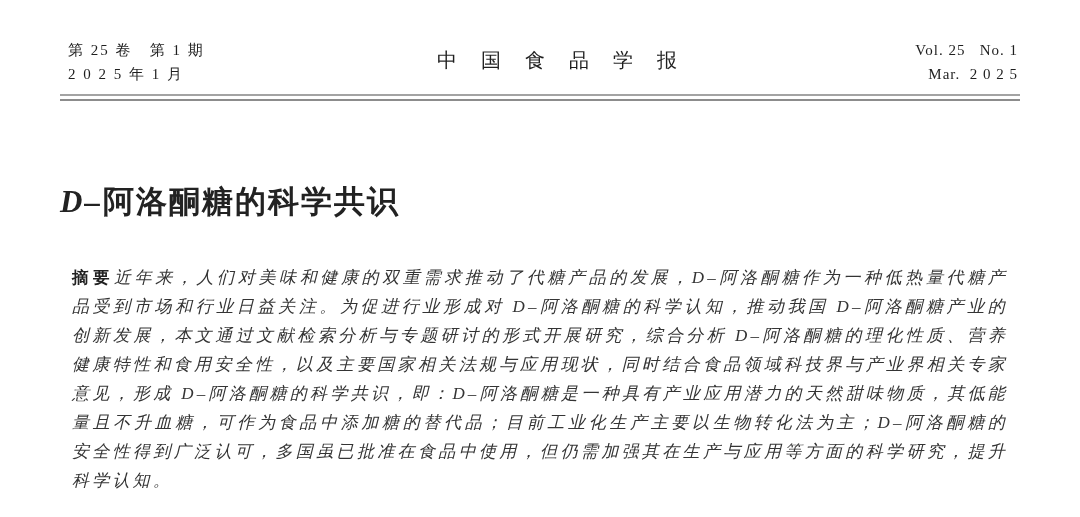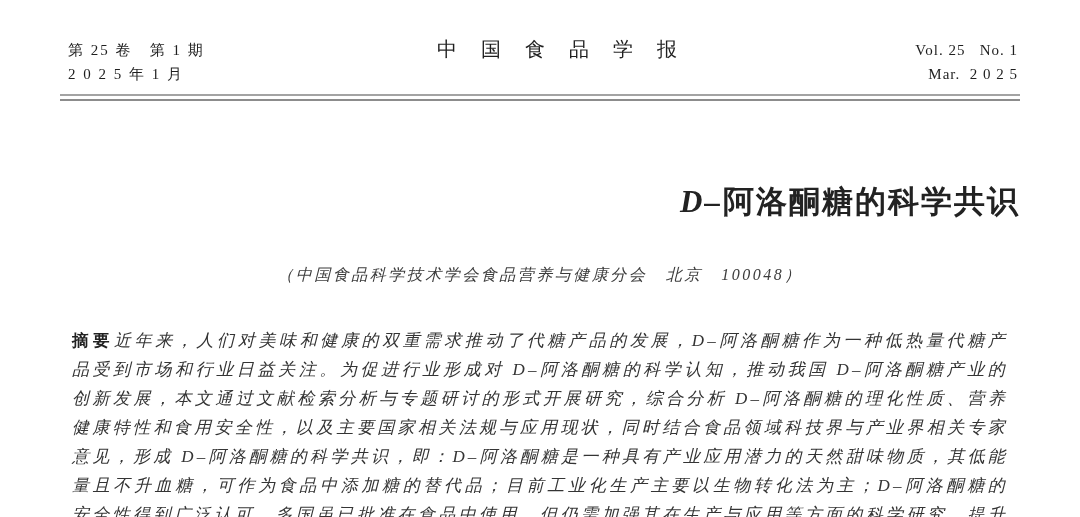--- a/index.html
+++ b/index.html
@@ -7,41 +7,41 @@
   body {
     width: 1080px; height: 517px;
     font-family: "Liberation Serif", "DejaVu Serif", serif;
     color: #1f1f1f;
     overflow: hidden;
   }
   .page { width: 1080px; height: 517px; padding: 38px 60px 0 60px; background: #fff; }
 
   
   .masthead {
-    display: flex; justify-content: space-between; align-items: flex-start;
+    display: flex; justify-content: space-between; align-items: center;
     padding: 0 2px 8px 8px;
   }
   .mast-left div, .mast-right div {
     font-size: 15px; line-height: 24px; letter-spacing: 2px; white-space: pre;
   }
   .mast-right div { text-align: right; letter-spacing: 1px; }
   .mast-center { text-align: center; }
   .cn-title { font-size: 20px; letter-spacing: 6px; line-height: 26px; font-family: Liberation Mono, monospace; }
   .en-title { font-size: 15.5px; line-height: 24px; letter-spacing: 0.3px; }
 
   .double-rule {
     border-top: 2px solid #a3a3a3;
     border-bottom: 2px solid #8c8c8c;
     height: 7px;
   }
 
   
   .article-title {
     margin-top: 80px;
-    text-align: right;
+    text-align: left;
     font-size: 31px; font-weight: bold;
     letter-spacing: 2px;
     color: #222;
   }
   .article-title .title-d { font-style: italic; margin-right: 1px; }
 
   .affiliation {
     margin-top: 42px;
     text-align: center;
     font-size: 16px;
@@ -86,18 +86,17 @@
       <div>Vol. 25   No. 1</div>
       <div>Mar.  2 0 2 5</div>
     </div>
   </header>
 
   <div class="double-rule"></div>
 
   <main>
     <h1 class="article-title"><span class="title-d">D–</span><span>阿洛酮糖的科学共识</span></h1>
 
-    <p class="affiliation">（中国食品科学技术学会食品营养与健康分会　北京　100048）</p>
 
     <p class="abstract"><span class="abstract-label">摘要</span><span class="abstract-text">近年来，人们对美味和健康的双重需求推动了代糖产品的发展，D–阿洛酮糖作为一种低热量代糖产品受到市场和行业日益关注。为促进行业形成对 D–阿洛酮糖的科学认知，推动我国 D–阿洛酮糖产业的创新发展，本文通过文献检索分析与专题研讨的形式开展研究，综合分析 D–阿洛酮糖的理化性质、营养健康特性和食用安全性，以及主要国家相关法规与应用现状，同时结合食品领域科技界与产业界相关专家意见，形成 D–阿洛酮糖的科学共识，即：D–阿洛酮糖是一种具有产业应用潜力的天然甜味物质，其低能量且不升血糖，可作为食品中添加糖的替代品；目前工业化生产主要以生物转化法为主；D–阿洛酮糖的安全性得到广泛认可，多国虽已批准在食品中使用，但仍需加强其在生产与应用等方面的科学研究，提升科学认知。</span></p>
   </main>
 
 </div>
 
 </body></html>

